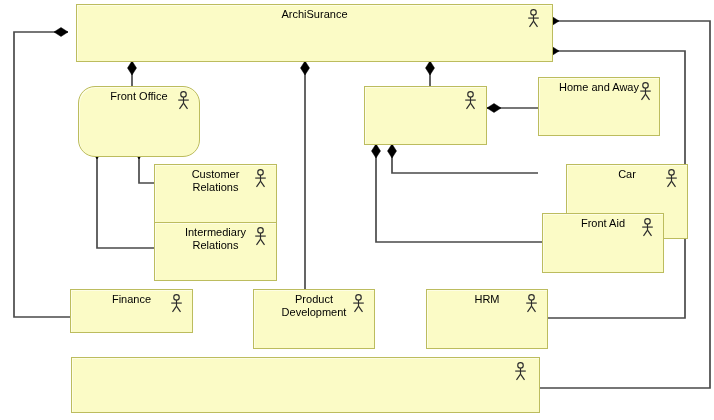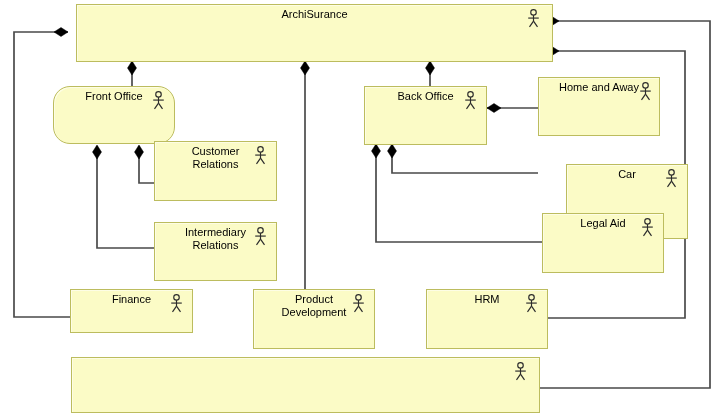--- a/index.html
+++ b/index.html
@@ -71,32 +71,32 @@
     <div class="node-label"><span class="lbl">ArchiSurance</span></div>
     <svg class="actor-icon" style="right:12px;" viewBox="0 0 12 18">
         <circle cx="6" cy="3.2" r="2.6"></circle>
         <line x1="6" y1="5.8" x2="6" y2="11.5"></line>
         <line x1="1" y1="8.6" x2="11" y2="8.6"></line>
         <line x1="6" y1="11.5" x2="2.2" y2="17"></line>
         <line x1="6" y1="11.5" x2="9.8" y2="17"></line>
       </svg>
   </div>
 
-  <div class="node" style="left:53px;top:86px;width:122px;height:58px;border-radius:17px;">
+  <div class="node" style="left:78px;top:86px;width:122px;height:71px;border-radius:17px;">
     <div class="node-label"><span class="lbl">Front Office</span></div>
     <svg class="actor-icon" viewBox="0 0 12 18">
         <circle cx="6" cy="3.2" r="2.6"></circle>
         <line x1="6" y1="5.8" x2="6" y2="11.5"></line>
         <line x1="1" y1="8.6" x2="11" y2="8.6"></line>
         <line x1="6" y1="11.5" x2="2.2" y2="17"></line>
         <line x1="6" y1="11.5" x2="9.8" y2="17"></line>
       </svg>
   </div>
 
-  <div class="node" style="left:154px;top:141px;width:123px;height:60px;">
+  <div class="node" style="left:154px;top:164px;width:123px;height:60px;">
     <div class="node-label lbl-narrow"><span class="lbl">Customer Relations</span></div>
     <svg class="actor-icon" viewBox="0 0 12 18">
         <circle cx="6" cy="3.2" r="2.6"></circle>
         <line x1="6" y1="5.8" x2="6" y2="11.5"></line>
         <line x1="1" y1="8.6" x2="11" y2="8.6"></line>
         <line x1="6" y1="11.5" x2="2.2" y2="17"></line>
         <line x1="6" y1="11.5" x2="9.8" y2="17"></line>
       </svg>
   </div>
 
@@ -105,21 +105,20 @@
     <svg class="actor-icon" viewBox="0 0 12 18">
         <circle cx="6" cy="3.2" r="2.6"></circle>
         <line x1="6" y1="5.8" x2="6" y2="11.5"></line>
         <line x1="1" y1="8.6" x2="11" y2="8.6"></line>
         <line x1="6" y1="11.5" x2="2.2" y2="17"></line>
         <line x1="6" y1="11.5" x2="9.8" y2="17"></line>
       </svg>
   </div>
 
   <div class="node" style="left:364px;top:86px;width:123px;height:59px;">
-    <div class="node-label"><span class="lbl">Back Office</span></div>
     <svg class="actor-icon" viewBox="0 0 12 18">
         <circle cx="6" cy="3.2" r="2.6"></circle>
         <line x1="6" y1="5.8" x2="6" y2="11.5"></line>
         <line x1="1" y1="8.6" x2="11" y2="8.6"></line>
         <line x1="6" y1="11.5" x2="2.2" y2="17"></line>
         <line x1="6" y1="11.5" x2="9.8" y2="17"></line>
       </svg>
   </div>
 
   <div class="node" style="left:538px;top:77px;width:122px;height:59px;">
@@ -138,21 +137,21 @@
     <svg class="actor-icon" viewBox="0 0 12 18">
         <circle cx="6" cy="3.2" r="2.6"></circle>
         <line x1="6" y1="5.8" x2="6" y2="11.5"></line>
         <line x1="1" y1="8.6" x2="11" y2="8.6"></line>
         <line x1="6" y1="11.5" x2="2.2" y2="17"></line>
         <line x1="6" y1="11.5" x2="9.8" y2="17"></line>
       </svg>
   </div>
 
   <div class="node" style="left:542px;top:213px;width:122px;height:60px;">
-    <div class="node-label"><span class="lbl">Legal Aid</span></div>
+    <div class="node-label"><span class="lbl">Front Aid</span></div>
     <svg class="actor-icon" viewBox="0 0 12 18">
         <circle cx="6" cy="3.2" r="2.6"></circle>
         <line x1="6" y1="5.8" x2="6" y2="11.5"></line>
         <line x1="1" y1="8.6" x2="11" y2="8.6"></line>
         <line x1="6" y1="11.5" x2="2.2" y2="17"></line>
         <line x1="6" y1="11.5" x2="9.8" y2="17"></line>
       </svg>
   </div>
 
   <div class="node" style="left:70px;top:289px;width:123px;height:44px;">

